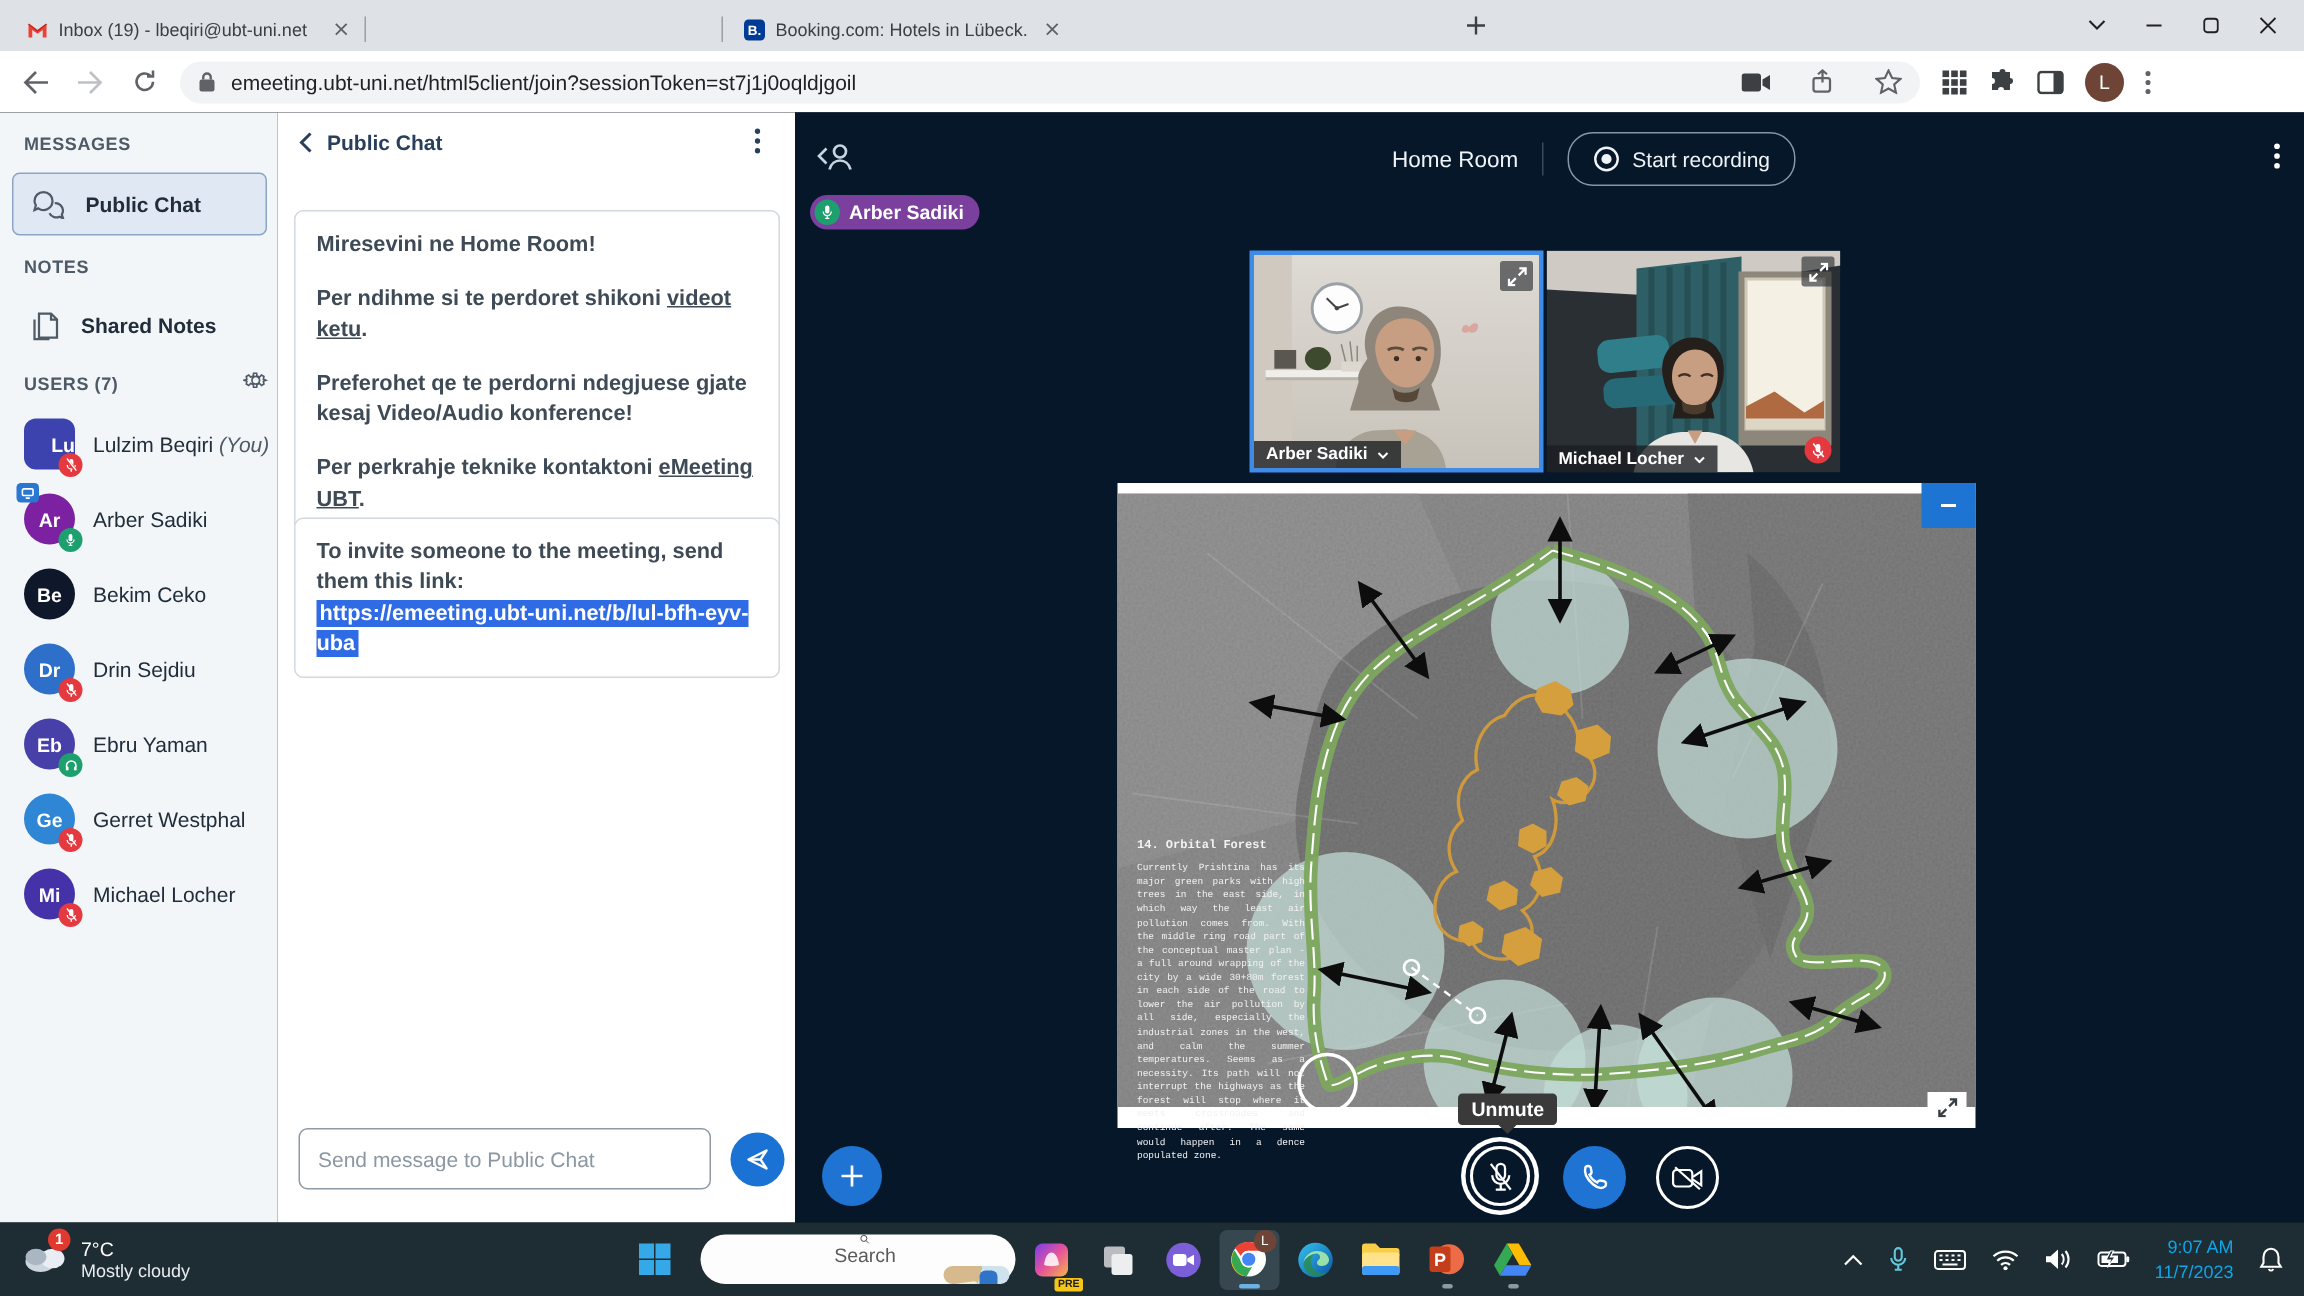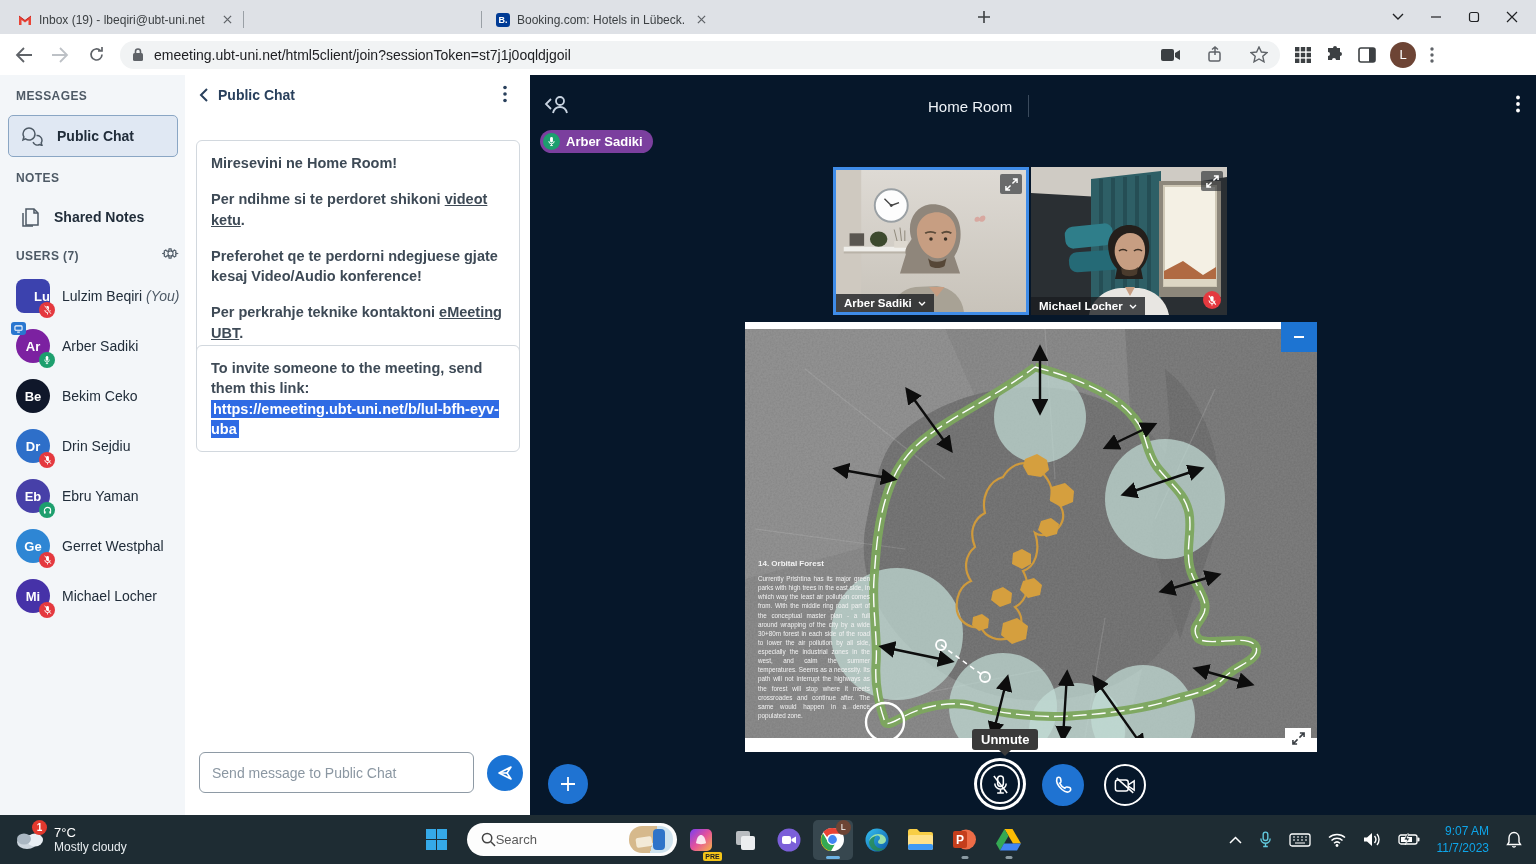--- a/index.html
+++ b/index.html
@@ -69,21 +69,21 @@
 
   .cam{top:92px;width:196px;height:148px;overflow:hidden;}
   .camlabel{position:absolute;left:0;bottom:0;background:rgba(25,28,32,.78);color:#fff;font-size:11.5px;
       font-weight:700;padding:3px 8px;display:flex;align-items:center;gap:6px;}
   .camexpand{position:absolute;right:4px;top:4px;width:22px;height:20px;background:rgba(45,48,52,.65);
       display:flex;align-items:center;justify-content:center;border-radius:2px;}
   .cammute{position:absolute;right:6px;bottom:6px;width:18px;height:18px;border-radius:50%;background:#e4393f;
       display:flex;align-items:center;justify-content:center;}
 
   #presentation{left:215px;top:247px;width:572px;height:430px;background:#fff;}
-  #mapwrap{left:0;top:7px;width:572px;height:409px;}
+  #mapwrap{left:0;top:7px;width:572px;height:409px;font-family:Liberation Mono, monospace;}
   #minimizebtn{right:0;top:0;width:36px;height:30px;background:#1d74d2;display:flex;align-items:center;justify-content:center;}
   #fsbtn{right:6px;bottom:4px;width:26px;height:20px;background:#fff;display:flex;align-items:center;justify-content:center;}
   #maptext{left:13px;top:230px;width:112px;color:#f2f2f2;}
   #maptext h4{margin:0 0 6px 0;font-size:8px;font-weight:700;}
   #maptext p{margin:0;font-size:6.3px;line-height:1.45;text-align:justify;}
 
   #unmute-tip{left:442px;top:654px;background:#3a3a3a;color:#fff;font-size:13px;font-weight:700;
       padding:3px 9px;border-radius:3px;}
   #unmute-tip:after{content:"";position:absolute;left:50%;margin-left:-6px;top:100%;
       border:6px solid transparent;border-top-color:#3a3a3a;}
@@ -95,21 +95,21 @@
   #cambtn{left:574px;border:2px solid #fff;width:42px;height:42px;}
 
   
   #taskbar{left:0;top:815px;width:1536px;height:49px;background:#1e2c33;display:flex;align-items:center;}
   #weather{display:flex;align-items:center;gap:8px;margin-left:14px;color:#fff;}
   #weather .t1{font-size:13px;}
   #weather .t2{font-size:12px;color:#e8edf0;}
   #wbadge{position:absolute;left:18px;top:-6px;width:15px;height:15px;border-radius:50%;background:#e2392e;
       color:#fff;font-size:10px;font-weight:700;display:flex;align-items:center;justify-content:center;}
   #searchpill{margin-left:300px;width:210px;height:33px;background:#fdfdfd;border-radius:17px;
-      display:flex;align-items:center;padding:0 4px 0 14px;box-sizing:border-box;color:#5a5a5a;font-size:13px;}
+      display:flex;align-items:center;padding:0 4px 0 14px;box-sizing:border-box;color:#5a5a5a;font-size:13px;flex-direction:column;}
   #searchimg{margin-left:auto;width:44px;height:27px;border-radius:13px;
       background:linear-gradient(105deg,#d6b98c 55%,#cfe3ee 55%);position:relative;overflow:hidden;}
   #searchimg:before{content:"";position:absolute;right:8px;top:3px;width:12px;height:21px;border-radius:4px;background:#2f74c9;}
   #searchimg:after{content:"";position:absolute;left:7px;top:11px;width:16px;height:10px;background:#f3ead7;border-radius:2px;transform:rotate(-8deg);}
   .tbicon{width:40px;height:40px;margin-left:4px;border-radius:5px;display:flex;align-items:center;justify-content:center;position:relative;}
   .tbicon.activeapp{background:#37474f;}
   .runline{position:absolute;bottom:1px;left:50%;transform:translateX(-50%);width:14px;height:3px;border-radius:2px;background:#6cb2e3;}
   .rundot{position:absolute;bottom:1px;left:50%;transform:translateX(-50%);width:7px;height:3px;border-radius:2px;background:#8b9aa2;}
   #tray{margin-left:auto;display:flex;align-items:center;gap:17px;padding-right:14px;color:#fff;}
   #clock{text-align:right;font-size:12px;line-height:1.35;color:#0ea5e9;}
@@ -390,20 +390,27 @@
       <div id="hdrrow" class="abs">
         <span style="margin-left:14px;">
           <svg width="26" height="22" viewBox="0 0 26 22">
               <path d="M7 6l-5 5 5 5" stroke="#c7d3e0" stroke-width="1.8" fill="none"></path>
               <circle cx="16" cy="8" r="4" fill="none" stroke="#c7d3e0" stroke-width="1.8"></circle>
               <path d="M9 20c1-4 4-6 7-6s6 2 7 6" fill="none" stroke="#c7d3e0" stroke-width="1.8"></path>
             </svg>
         </span>
         <span id="roomtitle" style="margin-left:358px;">Home Room</span>
         <span style="width:1px;height:22px;background:#3a4a5c;margin:0 16px;"></span>
+        <div id="recbtn">
+          <svg width="18" height="18" viewBox="0 0 18 18">
+              <circle cx="9" cy="9" r="7.5" fill="none" stroke="#eef3f8" stroke-width="1.6"></circle>
+              <circle cx="9" cy="9" r="3.4" fill="#eef3f8"></circle>
+            </svg>
+          <span>Start recording</span>
+        </div>
         <span style="margin-left:auto;margin-right:16px;">
           <svg width="4" height="18" viewBox="0 0 4 18">
               <circle cx="2" cy="2.5" r="1.9" fill="#fff"></circle>
               <circle cx="2" cy="9" r="1.9" fill="#fff"></circle>
               <circle cx="2" cy="15.5" r="1.9" fill="#fff"></circle>
             </svg>
         </span>
       </div>
 
       <div id="talkerpill" class="abs">

